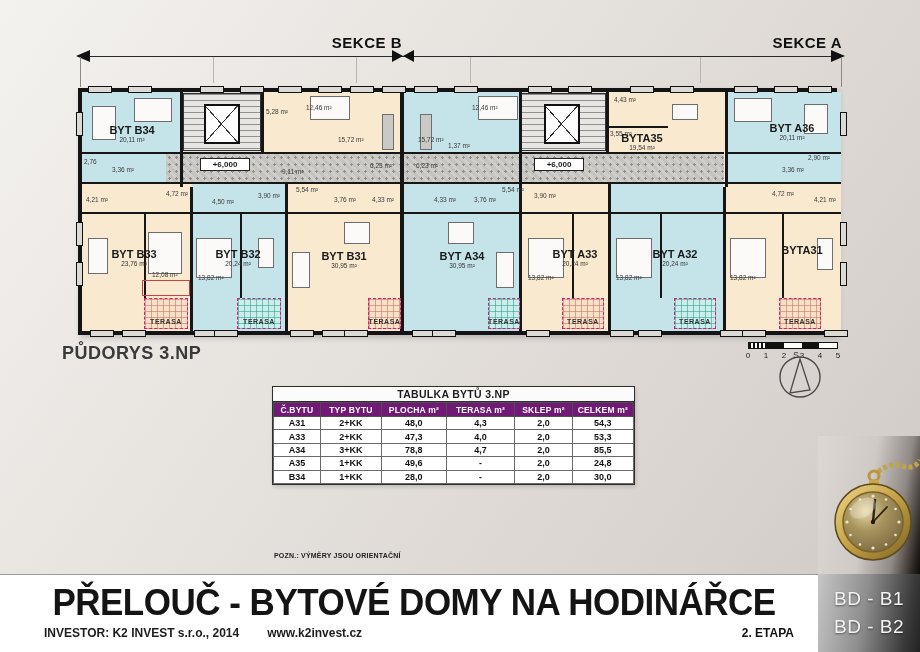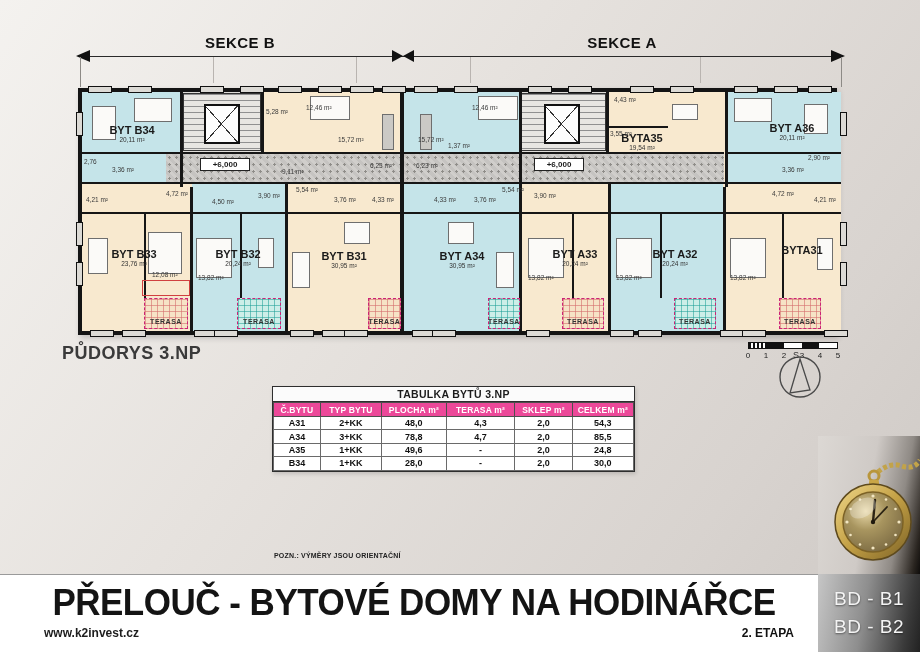--- a/index.html
+++ b/index.html
@@ -3,21 +3,21 @@
 <meta charset="utf-8">
 <style>
   *{margin:0;padding:0;box-sizing:border-box}
   html,body{width:920px;height:652px}
   #board{position:relative;width:920px;height:652px;overflow:hidden;
     background:linear-gradient(125deg,#f4f2ef 0%,#e6e2de 40%,#d8d3cf 78%,#cdc8c4 100%);
     font-family:"Liberation Sans",sans-serif;color:#1c1c1c}
   .abs{position:absolute}
 
   
-  .seclabel{position:absolute;top:34px;height:18px;text-align:center;font-weight:bold;font-size:15px;letter-spacing:.5px;color:#111}
+  .seclabel{position:absolute;top:34px;height:18px;text-align:right;font-weight:bold;font-size:15px;letter-spacing:.5px;color:#111}
   .dimline{position:absolute;top:56px;height:1px;background:#2a2a2a}
   .arr{position:absolute;width:0;height:0}
   .tick{position:absolute;width:1px;background:#b9b4b0}
 
   
   #building{position:absolute;left:78px;top:88px;width:759px;height:247px;border:4px solid #141414;background:#e0ddd9;box-shadow:2px 3px 6px rgba(0,0,0,.18)}
   .rm-rect{position:absolute}
   .blue{background:#c5e4e9}
   .cream{background:#f8e9cf}
   .core{background:#dedcd8}
@@ -52,21 +52,21 @@
   #scalebar i:nth-child(2){background:#111}
   #scalebar i:nth-child(3){background:#fff}
   #scalebar i:nth-child(4){background:#111}
   #scalebar i:nth-child(5){background:#fff}
   .scnum{position:absolute;top:351px;font-size:8px;color:#222;transform:translateX(-50%)}
 
   
   #tablewrap{position:absolute;left:272px;top:386px;width:363px;background:#fff;border:1px solid #2e2e2e;box-shadow:1px 2px 4px rgba(0,0,0,.15)}
   #table-title{height:15px;font-size:10.5px;font-weight:bold;text-align:center;line-height:15px;background:#fbfbfb;border-bottom:1px solid #2e2e2e;letter-spacing:.3px}
   #apttable{width:100%;border-collapse:collapse;table-layout:fixed}
-  #apttable th{background:#ec4899;color:#fff;font-size:8.5px;font-weight:bold;height:14px;border:1px solid #4e4e4e;letter-spacing:.2px}
+  #apttable th{background:#701a75;color:#fff;font-size:8.5px;font-weight:bold;height:14px;border:1px solid #4e4e4e;letter-spacing:.2px}
   #apttable td{font-size:9px;font-weight:bold;text-align:center;height:13.4px;border:1px solid #6a6a6a;color:#111}
   #table-note{position:absolute;left:274px;top:552px;font-size:7px;font-weight:bold;color:#222;letter-spacing:.2px}
 
   
   #footer{position:absolute;left:0;top:574px;width:818px;height:78px;background:#fff;border-top:1px solid #9a9a9a}
   #footer-title{position:absolute;left:38px;top:5px;width:752px;text-align:center;font-size:35px;font-weight:bold;color:#141414;white-space:nowrap;transform:scale(1,1.08);transform-origin:center top;letter-spacing:-.5px}
   #footer-sub{position:absolute;left:44px;top:51px;font-size:12px;font-weight:600;color:#1d1d1d;display:flex;gap:28px}
   #stage{position:absolute;right:24px;top:51px;font-size:12px;font-weight:bold;color:#111}
   #bdbox{position:absolute;left:818px;top:574px;width:102px;height:78px;
     background:linear-gradient(100deg,#c6c6c6 0%,#8e8e8e 45%,#3a3a3a 85%,#222 100%);
@@ -347,20 +347,28 @@
       <tbody>
           <tr>
             <td>A31</td>
             <td>2+KK</td>
             <td>48,0</td>
             <td>4,3</td>
             <td>2,0</td>
             <td>54,3</td>
           </tr>
           <tr>
+            <td>A33</td>
+            <td>2+KK</td>
+            <td>47,3</td>
+            <td>4,0</td>
+            <td>2,0</td>
+            <td>53,3</td>
+          </tr>
+          <tr>
             <td>A34</td>
             <td>3+KK</td>
             <td>78,8</td>
             <td>4,7</td>
             <td>2,0</td>
             <td>85,5</td>
           </tr>
           <tr>
             <td>A35</td>
             <td>1+KK</td>
@@ -418,20 +426,21 @@
       <line x1="55" y1="86" x2="57" y2="64" stroke="#2c2414" stroke-width="2.4" stroke-linecap="round"></line>
       <line x1="55" y1="86" x2="69" y2="71" stroke="#2c2414" stroke-width="1.8" stroke-linecap="round"></line>
       <circle cx="55" cy="86" r="2.2" fill="#20190e"></circle>
       <ellipse cx="45" cy="72" rx="14" ry="9" fill="#fff" opacity="0.28" transform="rotate(-30 45 72)"></ellipse>
     </svg>
   </div>
 
   <div id="footer">
     <div id="footer-title">PŘELOUČ - BYTOVÉ DOMY NA HODINÁŘCE</div>
     <div id="footer-sub">
+      <span>INVESTOR: K2 INVEST s.r.o., 2014</span>
       <span style="cursor:pointer">www.k2invest.cz</span>
     </div>
     <div id="stage">2. ETAPA</div>
   </div>
   <div id="bdbox">
     <div>BD - B1</div>
     <div>BD - B2</div>
   </div>
 </div>
 

